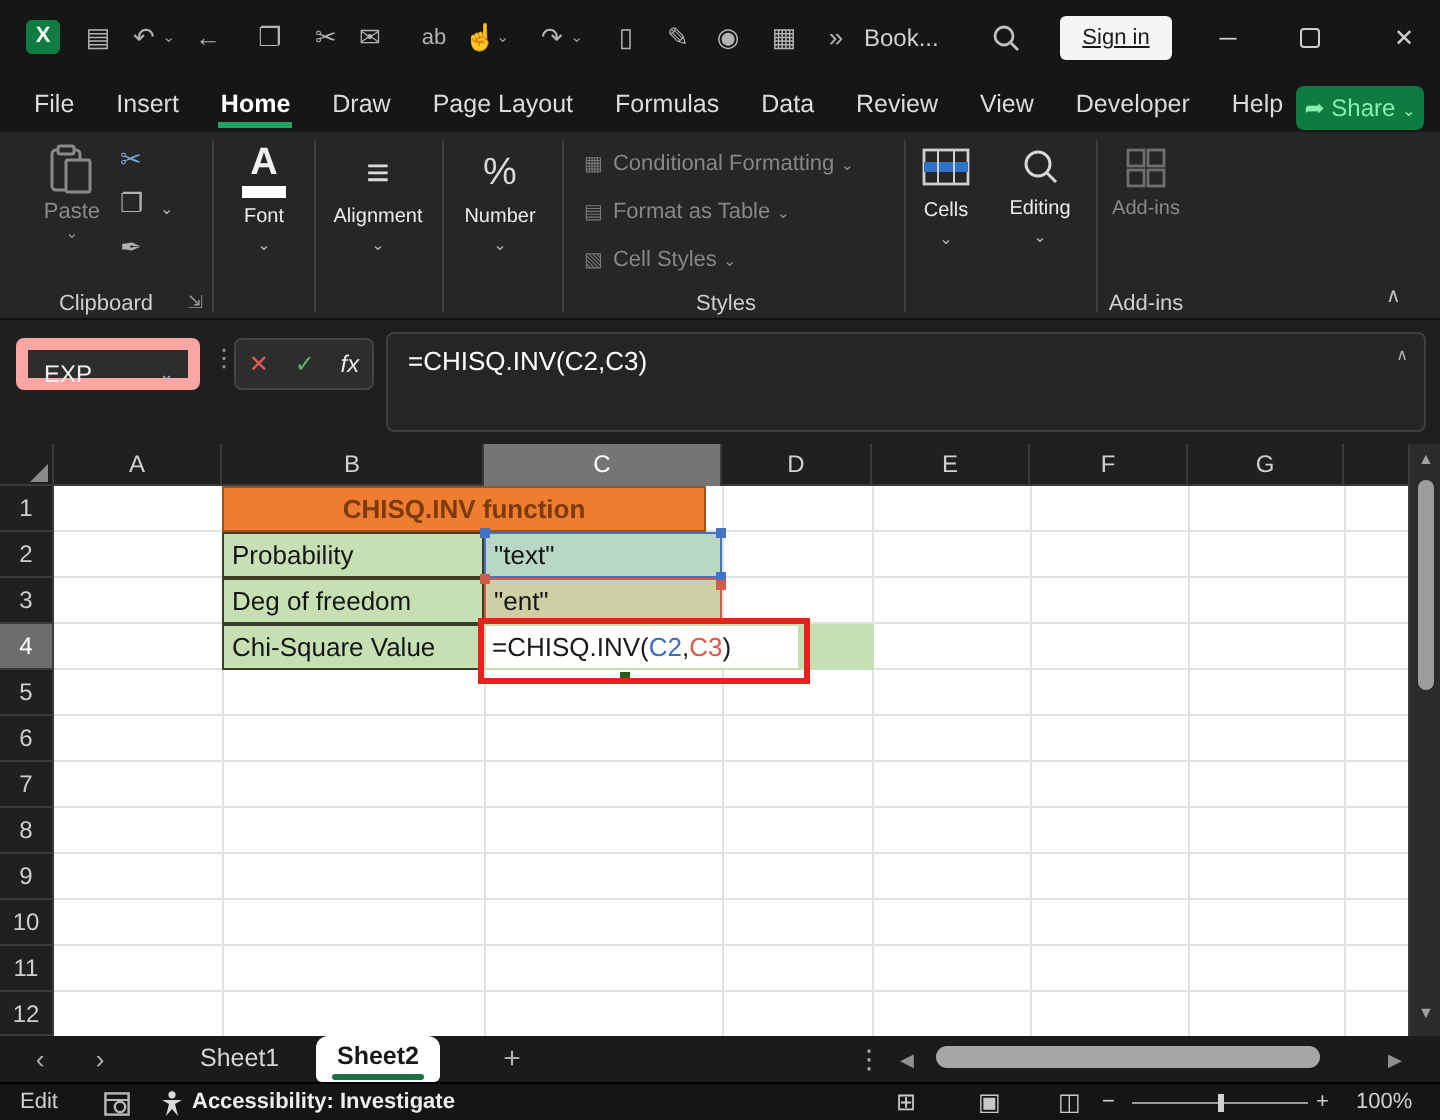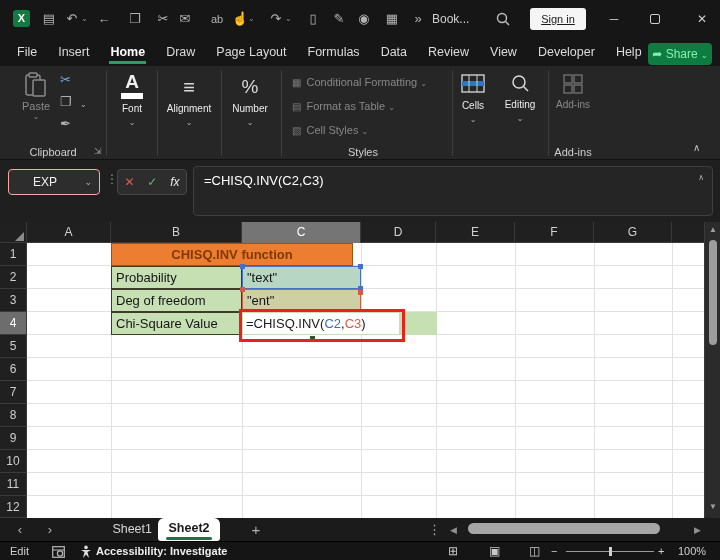--- a/index.html
+++ b/index.html
@@ -33,22 +33,22 @@
   .grp-label { color:#cfcfcf; font-size:11px; text-align:center; }
   .big-btn-label { color:#ececec; font-size:10px; text-align:center; }
   .chev { color:#b0b0b0; font-size:8px; text-align:center; }
   .gray { color:#8a8a8a; }
   .styles-item { color:#878787; font-size:11px; line-height:13px; }
   .sicon { color:#787878; font-size:10px; margin-right:5px; }
   .clipboard-svg, .mag-svg, .cells-svg, .addins-svg, .person-svg, .macro-svg { display:block; }
 
   
   #formulabar { left:0; top:160px; width:720px; height:62px; background:#1f1f1f; }
-  #namebox { left:8px; top:9px; width:92px; height:26px; background:#2d2d2d; border:1px solid #fca5a5; border-radius:4px;
-    color:#f0f0f0; font-size:12px; line-height:24px; padding-left:24px; }
+  #namebox { left:8px; top:9px; width:92px; height:26px; background:#2d2d2d; border:6px solid #fca5a5; border-radius:4px;
+    color:#f0f0f0; font-size:12px; line-height:24px; padding-left:8px; }
   #fbtns { left:117px; top:9px; width:70px; height:26px; background:#2d2d2d; border:1px solid #464646; border-radius:4px;
     display:flex; align-items:center; justify-content:space-around; }
   #fx-input { left:193px; top:6px; width:520px; height:50px; background:#252525; border:1px solid #3f3f3f; border-radius:4px;
     color:#ffffff; font-size:13px; padding:6px 10px; }
 
   
   #colheaders { left:0; top:222px; width:704px; height:21px; background:#202020; border-bottom:1px solid #3a3a3a; }
   .colhead { top:0; height:21px; border-right:1px solid #3a3a3a; color:#d0d0d0; font-size:12px; text-align:center; line-height:20px; }
   .colhead.sel { background:#757575; color:#ffffff; }
   #selectall { left:0; top:0; width:27px; height:21px; border-right:1px solid #3a3a3a; }
@@ -78,21 +78,21 @@
   #fill-handle { background:#2e5a1e; }
 
   
   #vscroll { left:704px; top:222px; width:16px; height:296px; background:#2b2b2b; border-left:1px solid #3a3a3a; }
   .scroll-arrow { color:#a0a0a0; font-size:8px; text-align:center; width:16px; }
   #vthumb { left:4px; top:18px; width:8px; height:105px; background:#9d9d9d; border-radius:4px; }
 
   
   #sheetbar { left:0; top:518px; width:720px; height:23px; background:#1b1b1b; }
   .sheetnav { color:#b0b0b0; font-size:13px; line-height:23px; text-align:center; }
-  #tab-sheet1 { color:#d6d6d6; font-size:12.5px; line-height:23px; text-align:right; }
+  #tab-sheet1 { color:#d6d6d6; font-size:12.5px; line-height:23px; text-align:left; }
   #tab-sheet2 { left:158px; top:0px; width:62px; height:23px; background:#ffffff; border-radius:6px 6px 3px 3px;
     color:#191919; font-size:12.5px; font-weight:bold; text-align:center; line-height:21px; }
   #sheet2-underline { left:166px; top:19px; width:46px; height:3px; background:#1e7145; border-radius:2px; }
   #hthumb { left:468px; top:5px; width:192px; height:11px; background:#a6a6a6; border-radius:6px; }
 
   
   #statusbar { left:0; top:541px; width:720px; height:19px; background:#151515; border-top:1px solid #000; }
   .status-txt { color:#cfcfcf; font-size:11px; line-height:19px; }
   .status-icon { color:#c8c8c8; font-size:12px; line-height:19px; }
   #acc-text { font-weight:bold; color:#ededed; }

